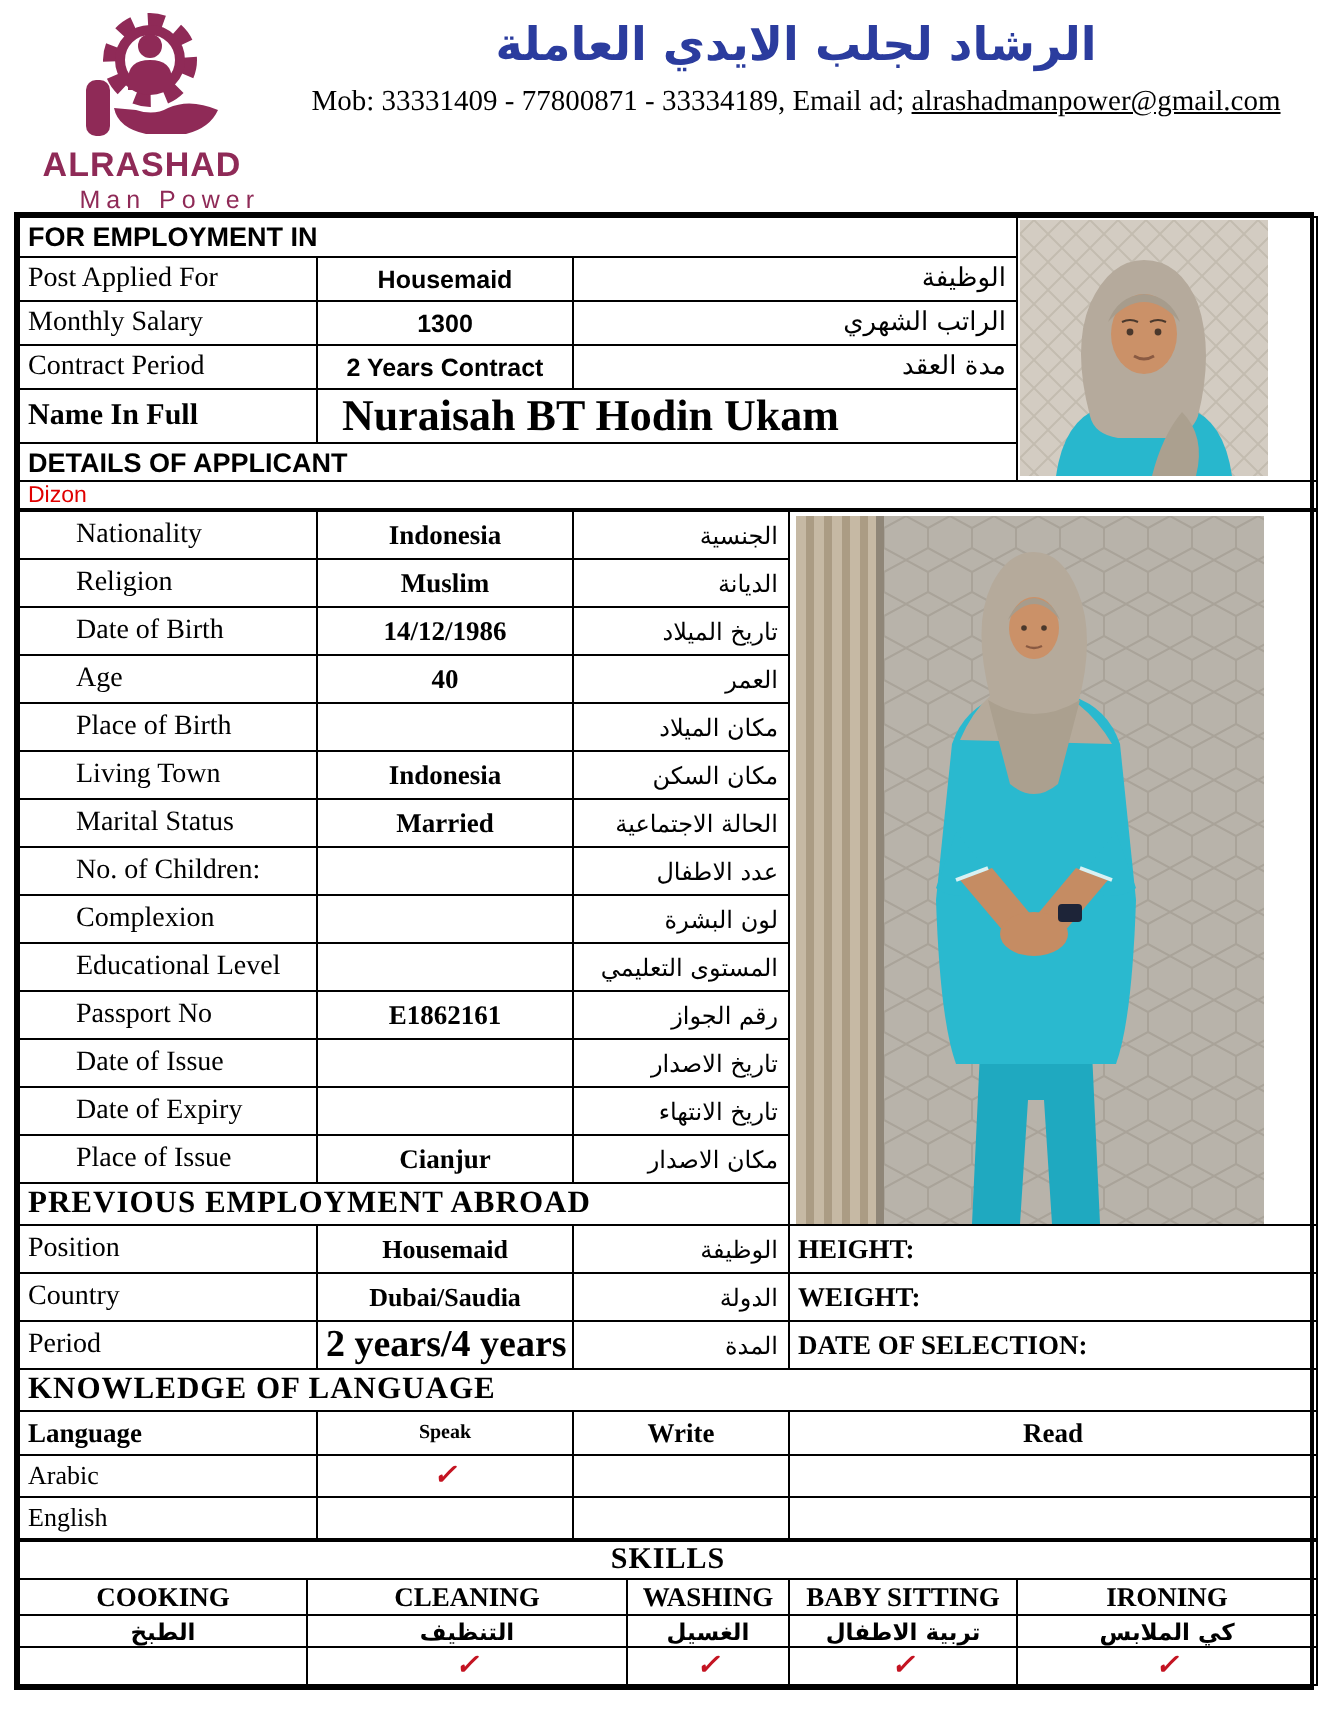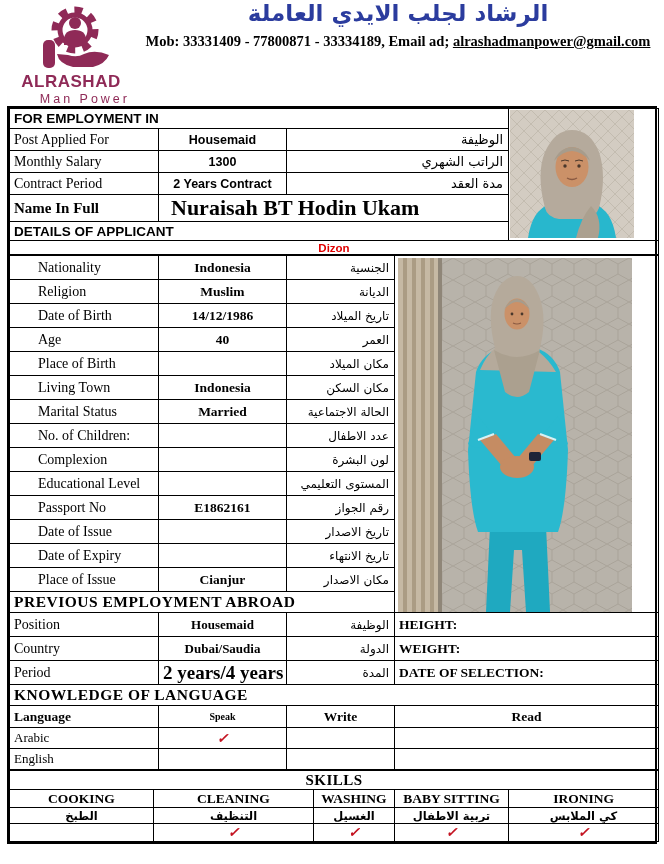--- a/index.html
+++ b/index.html
@@ -8,39 +8,39 @@
     width:664px; height:864px; background:#ffffff; margin:0 auto;
     font-family:"Liberation Serif", serif; color:#000; position:relative; overflow:hidden;
   }
   
   .header { position:relative; height:106px; }
   .logo { position:absolute; left:12px; top:4px; width:118px; text-align:center; color:#8f2a57; }
   .logo-name { font-family:"Liberation Sans", sans-serif; font-weight:bold; font-size:17px; letter-spacing:.5px; margin-top:-2px; }
   .logo-sub  { font-family:"Liberation Sans", sans-serif; font-size:12.5px; letter-spacing:3px;text-align:right; }
   .header-text { margin-left:132px; text-align:center; }
   .arabic { font-family:"DejaVu Sans", sans-serif; }
-  .title-ar { color:#2b3c9e; font-weight:bold; font-size:23px; padding-top:0; }
+  .title-ar { color:#2b3c9e; font-weight:bold; font-size:23px; padding-top:10px; }
   .address-ar { font-size:12px; font-weight:bold; margin-top:7px; }
-  .mob-line { font-size:14.5px; font-weight:bold; margin-top:7px; white-space:nowrap; }
+  .mob-line { font-size:14.5px; font-weight:normal; margin-top:7px; white-space:nowrap; }
   .email { text-decoration:underline; }
   
   .form { margin:0 7px; border:2px solid #000; }
   table { border-collapse:collapse; width:100%; table-layout:fixed; }
   td { border:1px solid #000; padding:0 4px; font-size:13.5px; overflow:hidden; white-space:nowrap; vertical-align:middle; }
   tr.h20{height:20px} tr.h22{height:22px} tr.h23{height:23px} tr.h19{height:19px} tr.h14{height:14px}
   tr.det{height:24px} tr.h21{height:21px} tr.h24{height:24px} tr.h18{height:18px} tr.h16{height:16px}
   .sec-sans { font-family:"Liberation Sans", sans-serif; font-weight:bold; font-size:13.5px; }
   .lbl { font-size:14px; }
   .ind { padding-left:28px; }
   .val-sans { font-family:"Liberation Sans", sans-serif; font-weight:bold; font-size:12.5px; text-align:center; }
   .val-serif { font-weight:bold; text-align:center; }
   .ar-cell { text-align:right; font-size:12px; padding-right:5px; }
   .name-lbl { font-weight:bold; font-size:15px; }
   .name-val { font-weight:bold; font-size:22px;padding-left:12px; }
-  .dizon { color:#e00000; font-family:"Liberation Sans", sans-serif; font-weight:bold; font-size:11.5px; text-align:center; }
+  .dizon { color:#e00000; font-family:"Liberation Sans", sans-serif; font-weight:normal; font-size:11.5px; }
   .sec-serif { font-weight:bold; font-size:15.5px; letter-spacing:.5px; }
   .right-lbl { font-weight:bold; font-size:13.5px; }
   .bold { font-weight:bold; }
   .center { text-align:center; }
   .check { color:#c41422; text-align:center; font-weight:bold; font-size:14px; font-style:italic; }
   .skill-en { font-weight:bold; text-align:center; font-size:13.5px; }
   .skill-ar { font-weight:bold; text-align:center; font-size:11.5px; }
   .photo-cell  { vertical-align:top; padding:1px 0 0 1px; }
   .photo-cell2 { vertical-align:top; padding:2px 0 0 3px; }
   .photo-cell svg, .photo-cell2 svg { display:block; }

